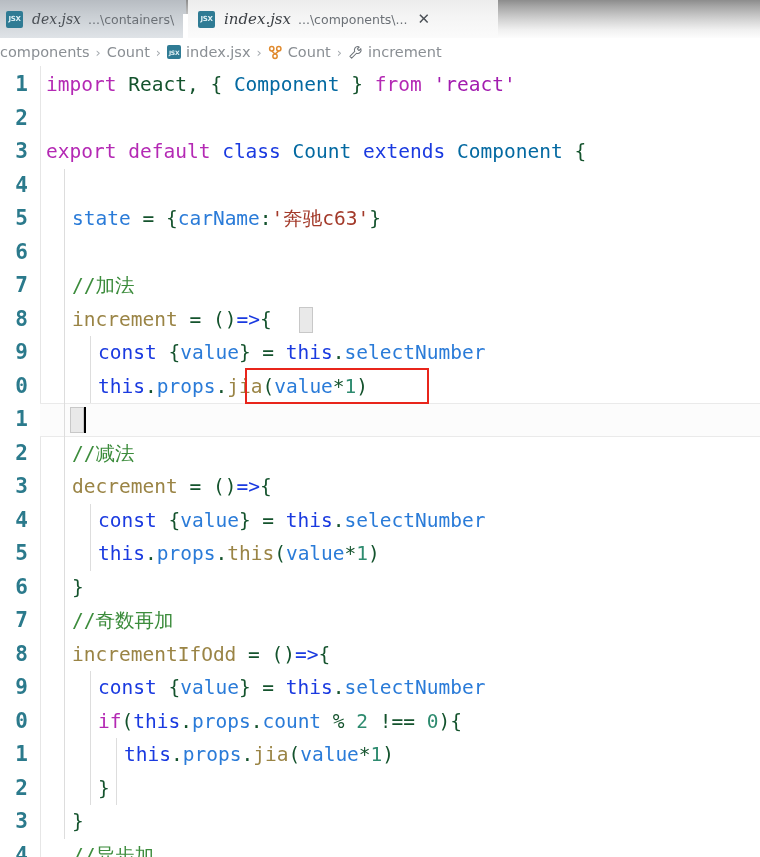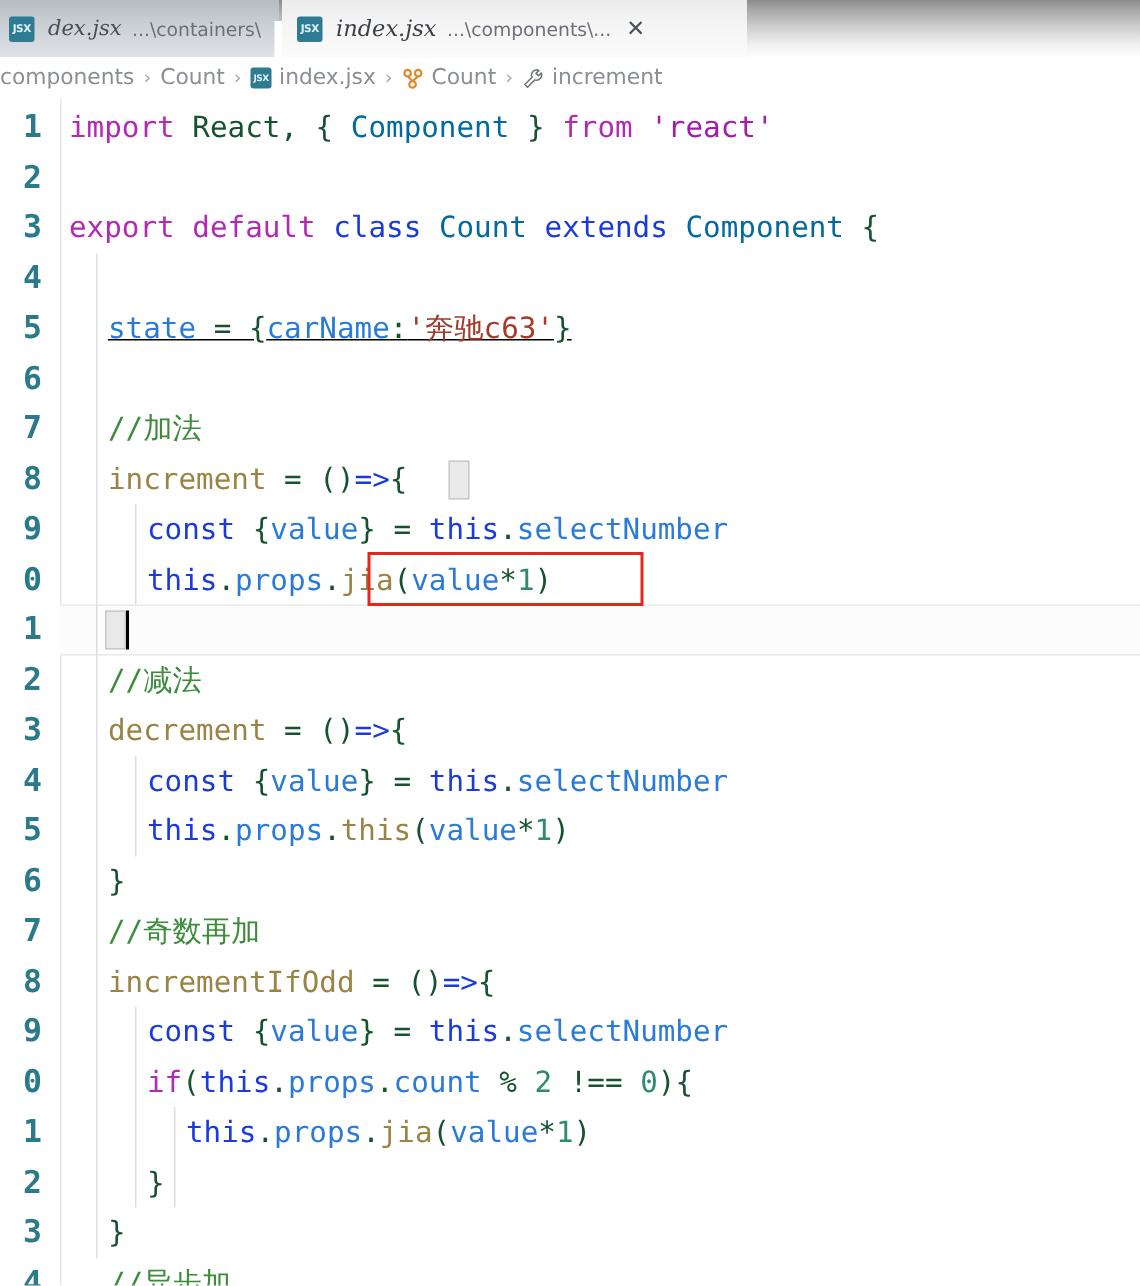--- a/index.html
+++ b/index.html
@@ -333,21 +333,21 @@
       <div class="ln" style="top: 672px;">1</div>
       <div class="ln" style="top: 705.5px;">2</div>
       <div class="ln" style="top: 739px;">3</div>
       <div class="ln" style="top: 772.5px;">4</div>
     </div>
   <div id="codearea">
       <div class="code-line" style="top: 2px; left: 46px;"><span class="t-kw">import</span><span class="t-plain"> </span><span class="t-plain">React</span><span class="t-plain">, { </span><span class="t-type">Component</span><span class="t-plain"> } </span><span class="t-kw">from</span><span class="t-plain"> </span><span class="t-str">'react'</span></div>
       <div class="code-line" style="top: 35.5px; left: 46px;"></div>
       <div class="code-line" style="top: 69px; left: 46px;"><span class="t-kw">export</span><span class="t-plain"> </span><span class="t-kw">default</span><span class="t-plain"> </span><span class="t-kw2">class</span><span class="t-plain"> </span><span class="t-type">Count</span><span class="t-plain"> </span><span class="t-kw2">extends</span><span class="t-plain"> </span><span class="t-type">Component</span><span class="t-plain"> {</span></div>
       <div class="code-line" style="top: 102.5px; left: 72px;"></div>
-      <div class="code-line" style="top: 136px; left: 72px; text-decoration: underline;"><span class="t-prop">state</span><span class="t-plain"> = {</span><span class="t-prop">carName</span><span class="t-plain">:</span><span class="t-cn">'奔驰c63'</span><span class="t-plain">}</span></div>
+      <div class="code-line" style="top: 136px; left: 72px;"><span class="t-prop">state</span><span class="t-plain"> = {</span><span class="t-prop">carName</span><span class="t-plain">:</span><span class="t-cn">'奔驰c63'</span><span class="t-plain">}</span></div>
       <div class="code-line" style="top: 169.5px; left: 72px;"></div>
       <div class="code-line" style="top: 203px; left: 72px;"><span class="t-comment">//加法</span></div>
       <div class="code-line" style="top: 236.5px; left: 72px;"><span class="t-fn">increment</span><span class="t-plain"> = </span><span class="t-plain">()</span><span class="t-arrow">=&gt;</span><span class="t-plain">{</span></div>
       <div class="code-line" style="top: 270px; left: 98px;"><span class="t-kw2">const</span><span class="t-plain"> {</span><span class="t-prop">value</span><span class="t-plain">} = </span><span class="t-this">this</span><span class="t-plain">.</span><span class="t-member">selectNumber</span></div>
       <div class="code-line" style="top: 303.5px; left: 98px;"><span class="t-this">this</span><span class="t-plain">.</span><span class="t-member">props</span><span class="t-plain">.</span><span class="t-fn">jia</span><span class="t-plain">(</span><span class="t-prop">value</span><span class="t-plain">*</span><span class="t-num">1</span><span class="t-plain">)</span></div>
       <div class="code-line" style="top: 337px; left: 72px;"><span class="t-plain">}</span></div>
       <div class="code-line" style="top: 370.5px; left: 72px;"><span class="t-comment">//减法</span></div>
       <div class="code-line" style="top: 404px; left: 72px;"><span class="t-fn">decrement</span><span class="t-plain"> = </span><span class="t-plain">()</span><span class="t-arrow">=&gt;</span><span class="t-plain">{</span></div>
       <div class="code-line" style="top: 437.5px; left: 98px;"><span class="t-kw2">const</span><span class="t-plain"> {</span><span class="t-prop">value</span><span class="t-plain">} = </span><span class="t-this">this</span><span class="t-plain">.</span><span class="t-member">selectNumber</span></div>
       <div class="code-line" style="top: 471px; left: 98px;"><span class="t-this">this</span><span class="t-plain">.</span><span class="t-member">props</span><span class="t-plain">.</span><span class="t-fn">this</span><span class="t-plain">(</span><span class="t-prop">value</span><span class="t-plain">*</span><span class="t-num">1</span><span class="t-plain">)</span></div>

